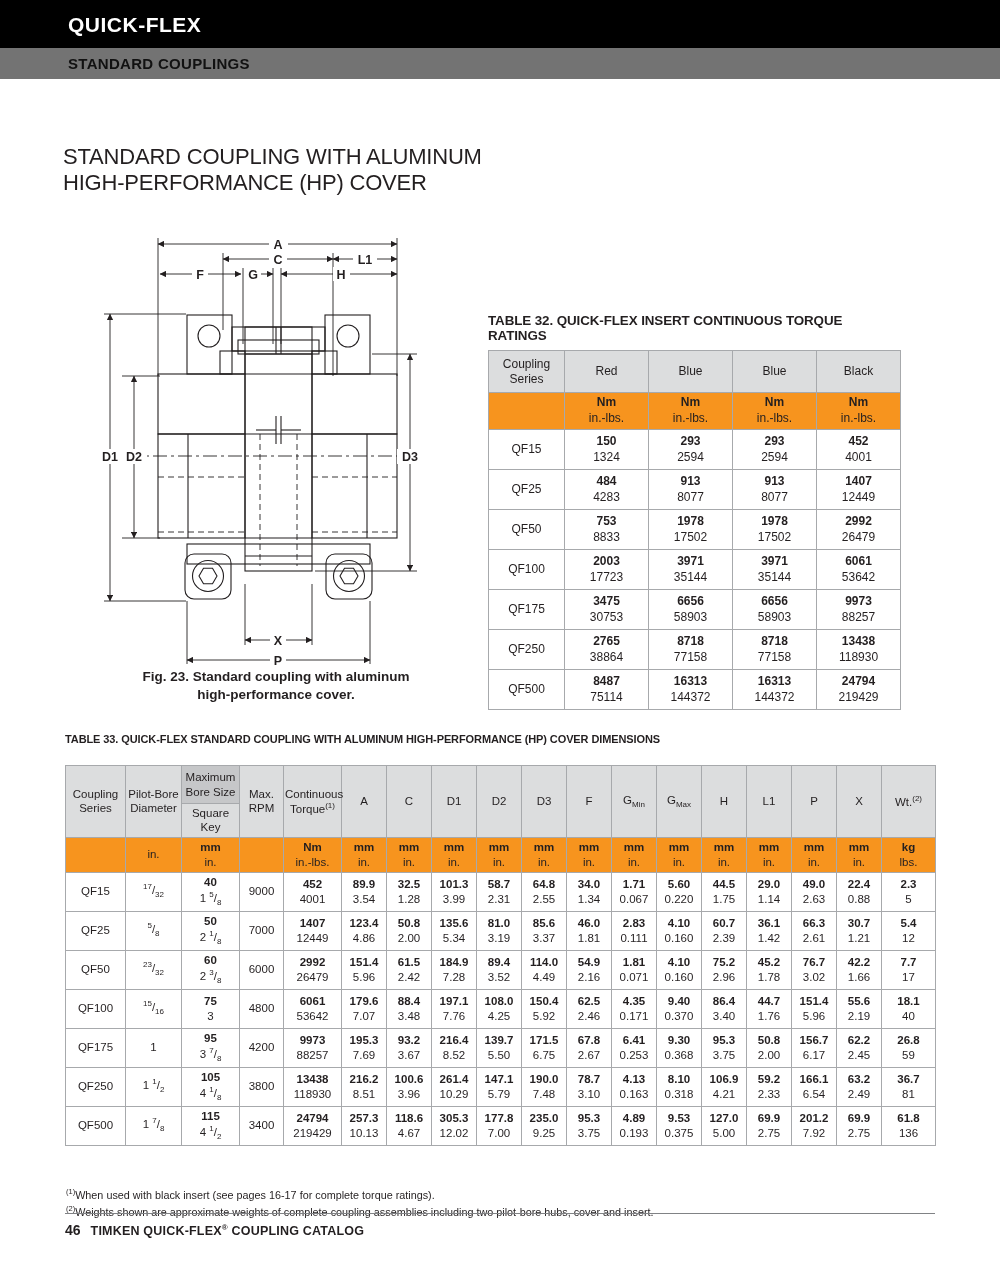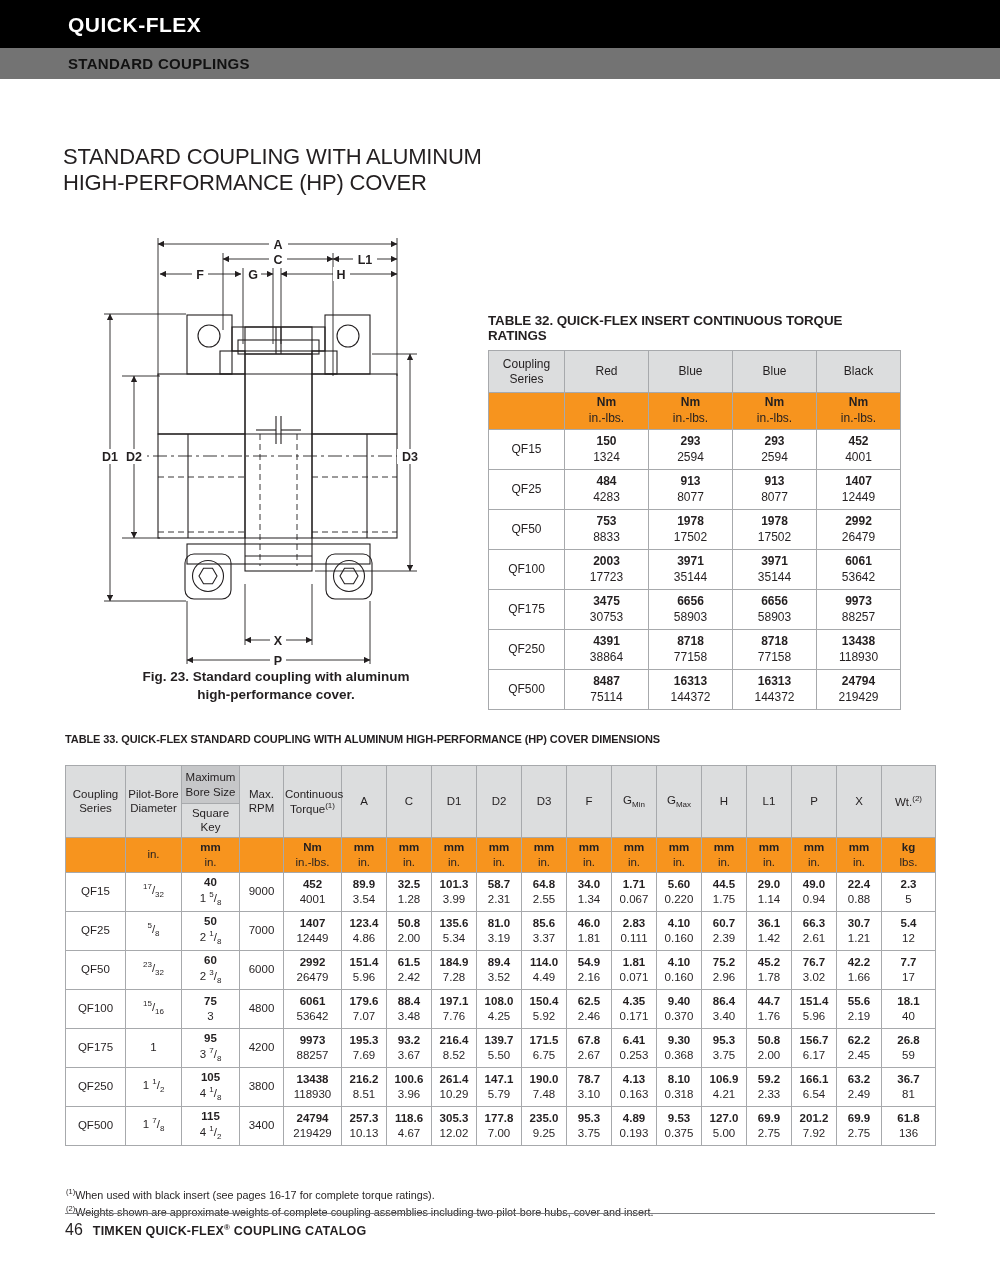--- a/index.html
+++ b/index.html
@@ -51,21 +51,21 @@
   .t33 .hdr-r1 { height:38px; }
   .t33 .hdr-r2 { height:33px; }
   .t33 .orange { height:33px; }
   .t33 td { height:39px; }
 
   
   .footnotes { left:66px; top:1186px; font-size:10.8px; line-height:1.5; }
   .footnotes .fmark { font-size:7.5px; vertical-align:super; }
   .footer-rule { left:65px; top:1213px; width:870px; height:1px; background:#808285; }
   .footer { left:65px; top:1221px; width:870px; }
-  .footer .pg { font-size:16px; font-weight:normal; margin-right:10px; }
+  .footer .pg { font-size:14px; font-weight:bold; margin-right:10px; }
   .footer .ft { font-size:12.5px; font-weight:bold; letter-spacing:.2px; }
   .footer .reg { font-size:8px; vertical-align:super; }
 
   
   svg text { font-family:"Liberation Sans","DejaVu Sans",sans-serif; font-size:12.5px;
     font-weight:bold; fill:#231f20; }
   .ln { stroke:#231f20; stroke-width:1.1; fill:none; }
   .thin { stroke:#231f20; stroke-width:.9; fill:none; }
   .dash { stroke:#231f20; stroke-width:.9; fill:none; stroke-dasharray:6 4; }
   .cline { stroke:#231f20; stroke-width:.9; fill:none; stroke-dasharray:14 4 3 4; }
@@ -364,21 +364,21 @@
             <div class="v-bot">58903</div>
           </td>
           <td class="cell-2l">
             <div class="v-top">9973</div>
             <div class="v-bot">88257</div>
           </td>
         </tr>
         <tr>
           <td class="cell-2l">QF250</td>
           <td class="cell-2l">
-            <div class="v-top">4391</div>
+            <div class="v-top">2765</div>
             <div class="v-bot">38864</div>
           </td>
           <td class="cell-2l">
             <div class="v-top">8718</div>
             <div class="v-bot">77158</div>
           </td>
           <td class="cell-2l">
             <div class="v-top">8718</div>
             <div class="v-bot">77158</div>
           </td>
@@ -571,21 +571,21 @@
           <td class="cell-2l">
             <div class="v-top">44.5</div>
             <div class="v-bot">1.75</div>
           </td>
           <td class="cell-2l">
             <div class="v-top">29.0</div>
             <div class="v-bot">1.14</div>
           </td>
           <td class="cell-2l">
             <div class="v-top">49.0</div>
-            <div class="v-bot">0.94</div>
+            <div class="v-bot">2.63</div>
           </td>
           <td class="cell-2l">
             <div class="v-top">22.4</div>
             <div class="v-bot">0.88</div>
           </td>
           <td class="cell-2l">
             <div class="v-top">2.3</div>
             <div class="v-bot">5</div>
           </td>
         </tr>

